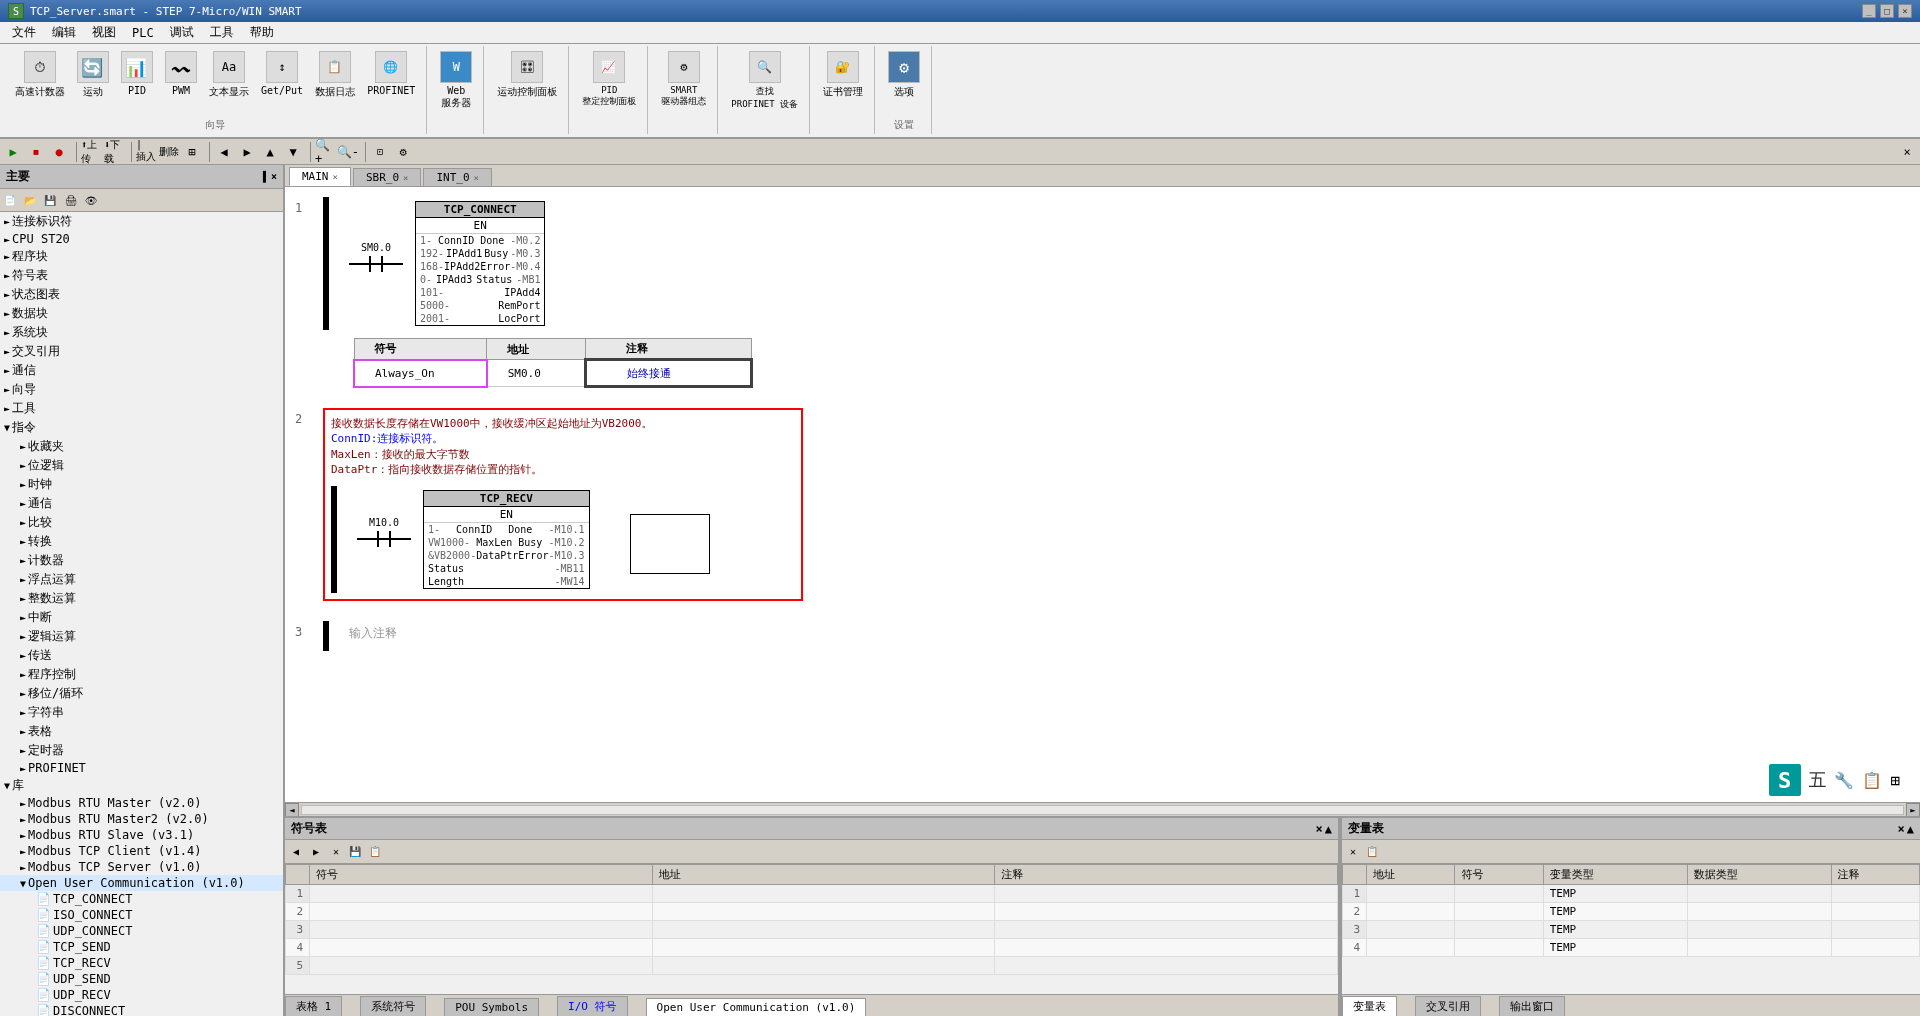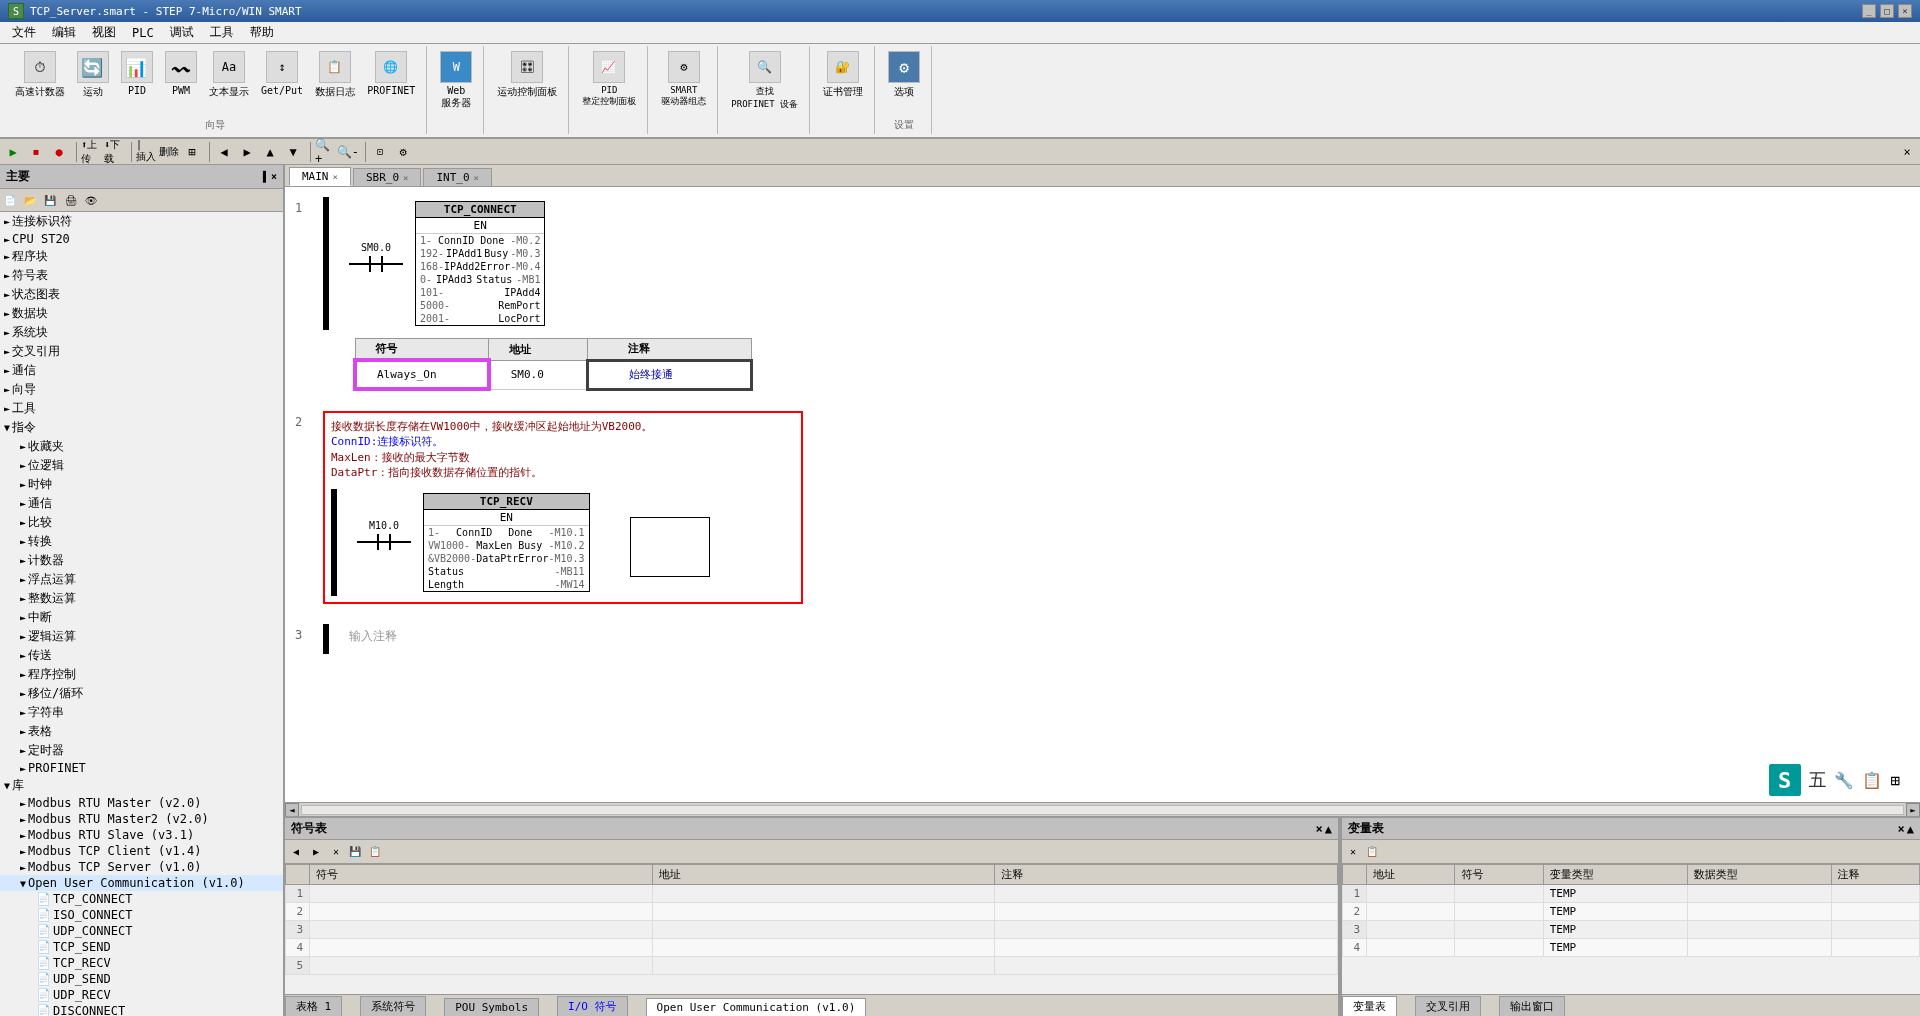--- a/index.html
+++ b/index.html
@@ -526,21 +526,21 @@
 
               <div style="margin-top:8px;margin-left:30px;">
                 <table style="border-collapse:collapse;font-size:11px;min-width:400px;">
                   <tbody>
                       <tr>
                     <th style="background:#e8e8e8;border:1px solid #999;padding:2px 20px;text-align:left;">符号</th>
                     <th style="background:#e8e8e8;border:1px solid #999;padding:2px 20px;text-align:left;">地址</th>
                     <th style="background:#e8e8e8;border:1px solid #999;padding:2px 40px;text-align:left;">注释</th>
                   </tr>
                   <tr>
-                    <td style="border:4px solid #d946ef;padding:6px 20px;">Always_On</td>
+                    <td style="border:2px solid #d946ef;padding:6px 20px;">Always_On</td>
                     <td style="border:1px solid #ccc;padding:2px 20px;">SM0.0</td>
                     <td style="border:3px solid #404040;padding:2px 40px;color:#00a;">始终接通</td>
                   </tr>
                 </tbody>
                   </table>
               </div>
             </div>
           </div>
         </div>
 

